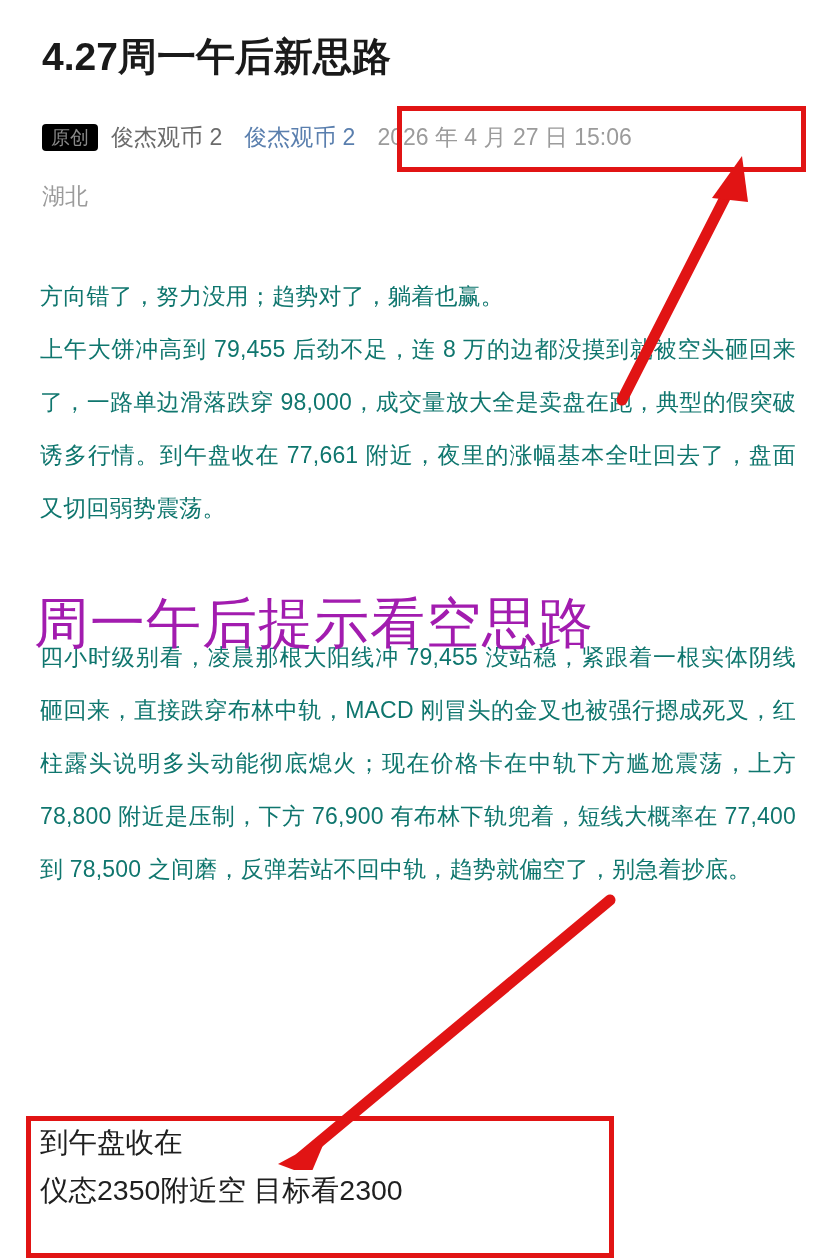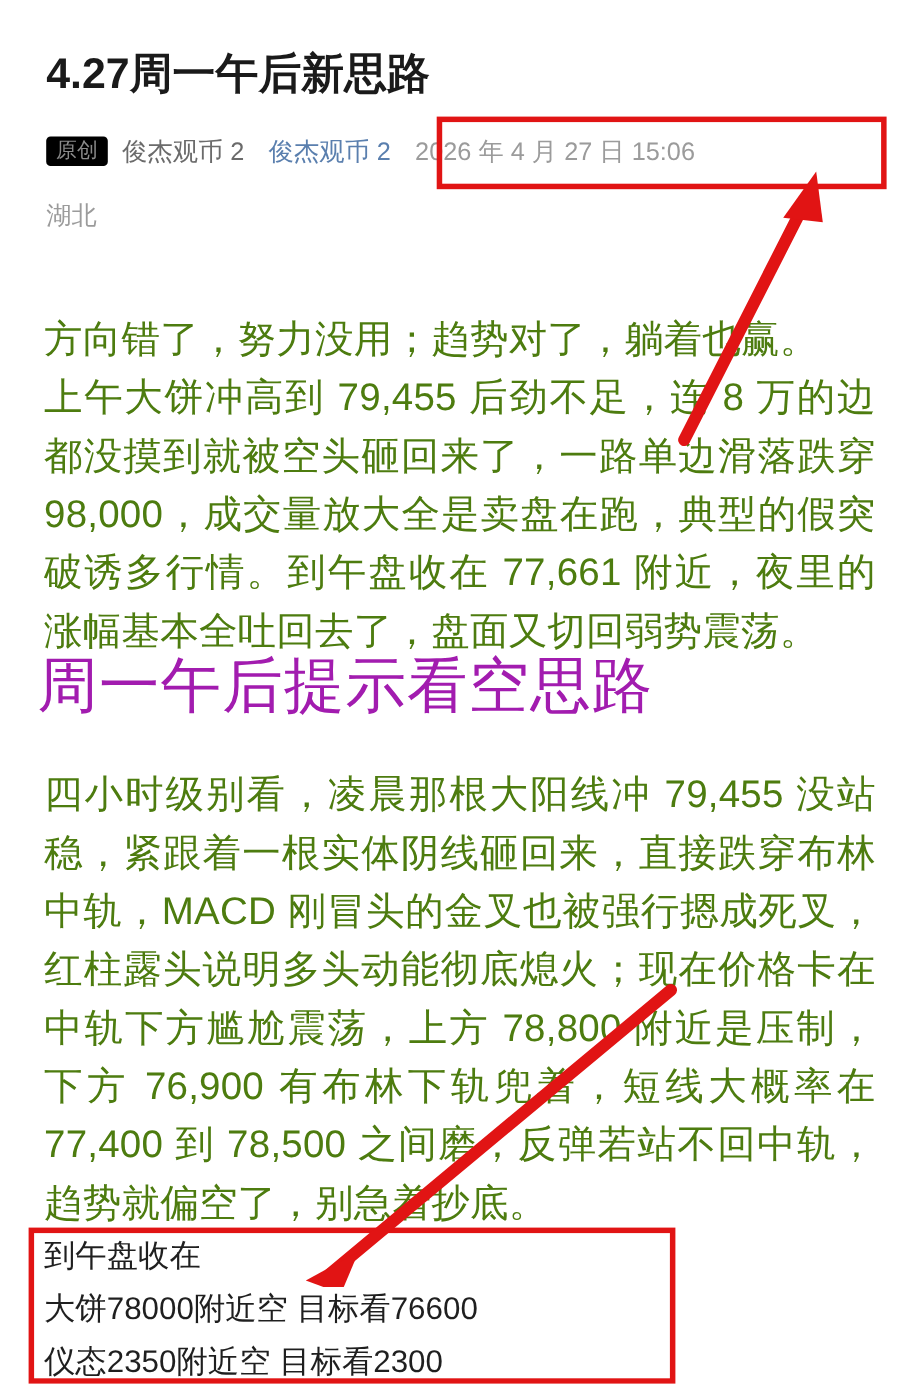--- a/index.html
+++ b/index.html
@@ -18,21 +18,21 @@
     position: relative;
     width: 826px;
     height: 1258px;
     background: #ffffff;
   }
 
   
   .article-title {
     position: absolute;
     left: 42px;
-    top: 40px;
+    top: 30px;
     font-size: 39px;
     font-weight: bold;
     color: #1a1a1a;
     letter-spacing: 0px;
     white-space: nowrap;
   }
 
   .byline {
     position: absolute;
     left: 42px;
@@ -77,25 +77,25 @@
     top: 181px;
     font-size: 23px;
     color: #9b9b9b;
     text-align: right;
   }
 
   
   .body-text {
     position: absolute;
     left: 40px;
-    top: 282px;
+    top: 270px;
     width: 756px;
-    font-size: 35px;
+    font-size: 23px;
     line-height: 53px;
-    color: #4d7c0f;
+    color: #0f766e;
     letter-spacing: 0.2px;
     text-align: justify;
     text-justify: inter-ideograph;
   }
   .para { margin: 0 0 0 0; }
   .para + .para { margin-top: 0; }
 
   .spacer-overlay-gap {
     display: block;
     height: 96px;
@@ -169,21 +169,20 @@
     <p class="para">方向错了，努力没用；趋势对了，躺着也赢。</p>
     <p class="para">上午大饼冲高到 79,455 后劲不足，连 8 万的边都没摸到就被空头砸回来了，一路单边滑落跌穿 98,000，成交量放大全是卖盘在跑，典型的假突破诱多行情。到午盘收在 77,661 附近，夜里的涨幅基本全吐回去了，盘面又切回弱势震荡。</p>
     <span class="spacer-overlay-gap"></span>
     <p class="para">四小时级别看，凌晨那根大阳线冲 79,455 没站稳，紧跟着一根实体阴线砸回来，直接跌穿布林中轨，MACD 刚冒头的金叉也被强行摁成死叉，红柱露头说明多头动能彻底熄火；现在价格卡在中轨下方尴尬震荡，上方 78,800 附近是压制，下方 76,900 有布林下轨兜着，短线大概率在 77,400 到 78,500 之间磨，反弹若站不回中轨，趋势就偏空了，别急着抄底。</p>
   </div>
 
   <div class="red-headline">周一午后提示看空思路</div>
 
   <div class="bottom-block">
     <div>到午盘收在</div>
-    <div>大饼78000附近空 目标看76600</div>
     <div>仪态2350附近空 目标看2300</div>
   </div>
 
   <div class="annot-box box-top"></div>
   <div class="annot-box box-bottom"></div>
 
   <svg class="annot-arrow" style="left:600px; top:150px; width:160px; height:260px;" viewBox="0 0 160 260">
     <line x1="22" y1="250" x2="135" y2="28" stroke="#e11414" stroke-width="11" stroke-linecap="round"></line>
     <polygon points="142,6 112,48 148,52" fill="#e11414"></polygon>
   </svg>

